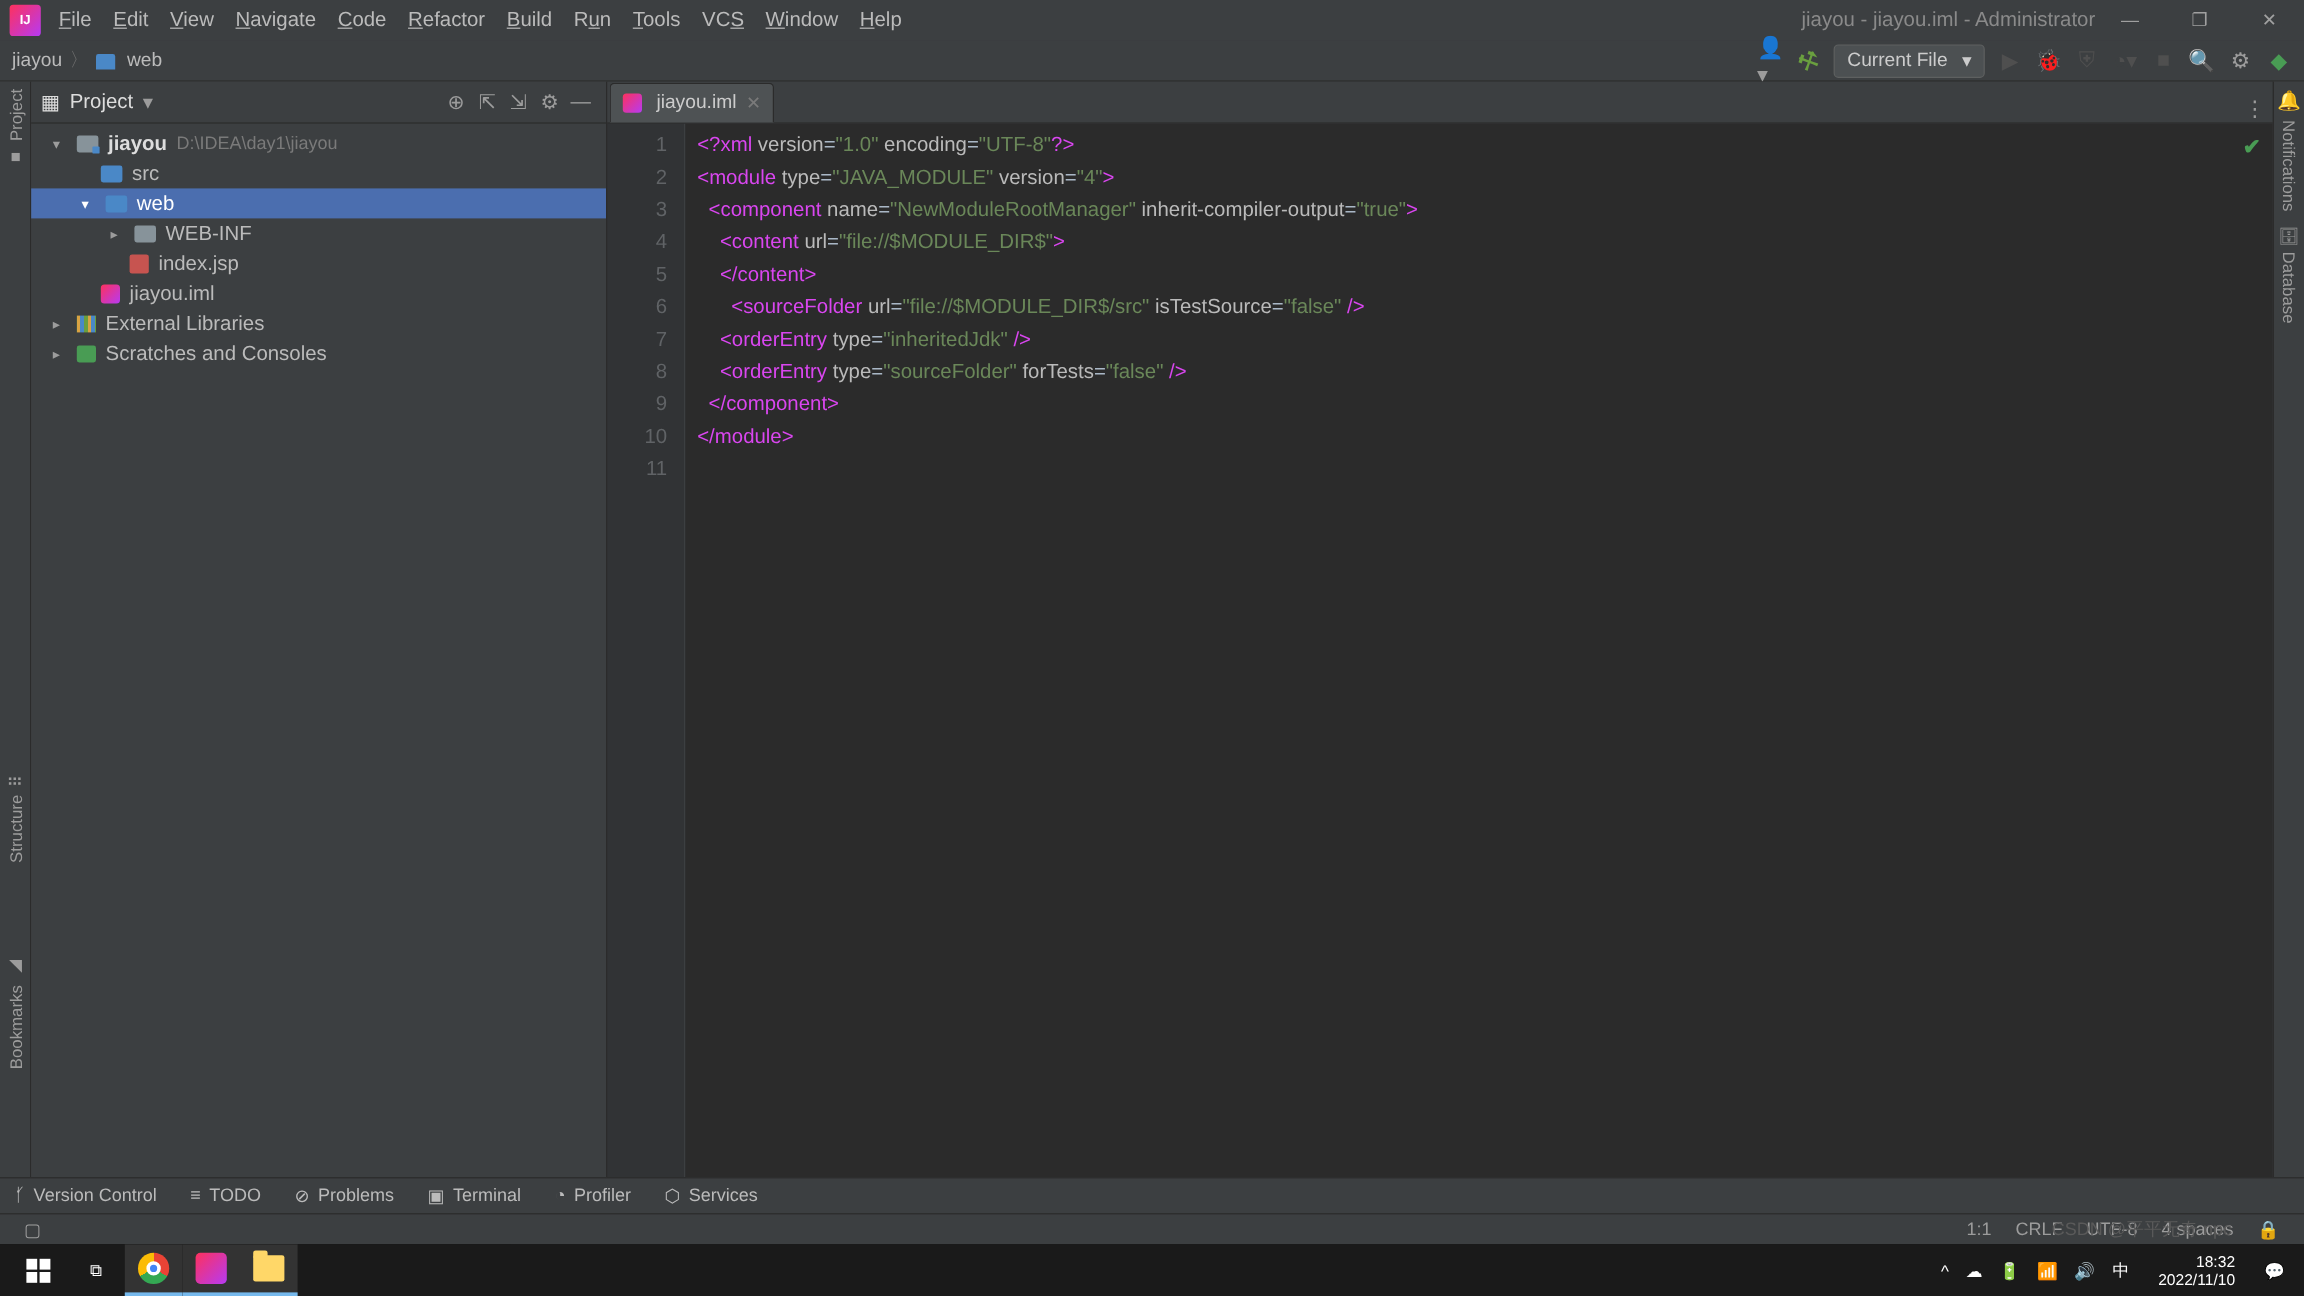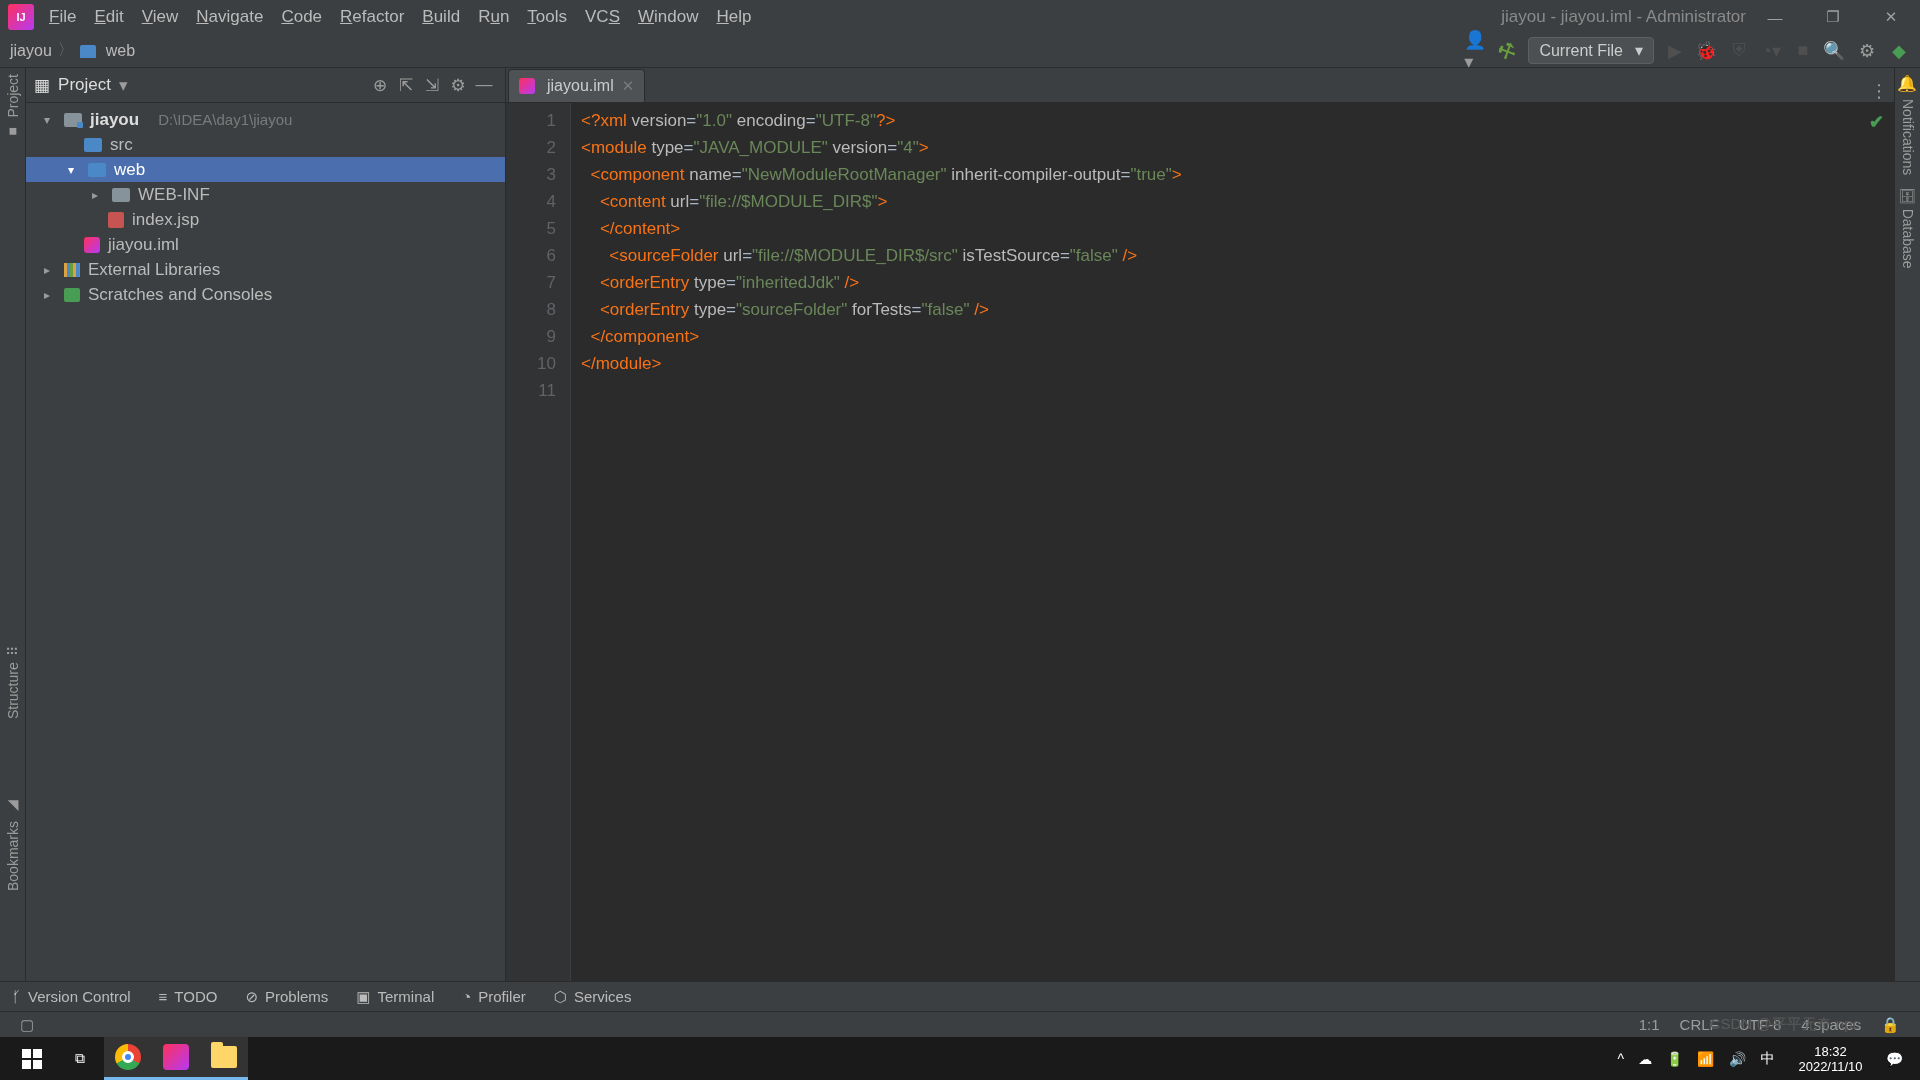--- a/index.html
+++ b/index.html
@@ -42,48 +42,48 @@
 .tw-arrow.right::before { content:"▸"; }
 .folder-dir { width:18px; height:14px; background:#87939a; border-radius:2px; display:inline-block; margin-right:4px;}
 .folder-web { width:18px; height:14px; background:#4a88c7; border-radius:2px; display:inline-block; margin-right:4px;}
 .folder-mod { width:18px; height:14px; background:#87939a; border-radius:2px; display:inline-block; margin-right:4px; position:relative;}
 .folder-mod::after { content:""; position:absolute; width:6px; height:6px; background:#4a88c7; bottom:-1px; right:-1px; border-radius:1px;}
 .file-iml { width:16px; height:16px; display:inline-block; margin-right:4px; position:relative;}
 .file-iml::before { content:""; position:absolute; inset:0; background:linear-gradient(135deg,#fe315d,#b63af3); border-radius:3px;}
 .file-jsp { width:16px; height:16px; background:#c75450; border-radius:2px; display:inline-block; margin-right:4px;}
 .lib-ico { width:16px; height:14px; display:inline-block; margin-right:4px; background:repeating-linear-gradient(90deg,#d9a343 0 3px,#4a88c7 3px 6px,#6a9f3f 6px 9px);}
 .scratch-ico { width:16px; height:14px; background:#499c54; border-radius:2px; display:inline-block; margin-right:4px; position:relative;}
-.dim { color:#7a7a7a; font-size:15px; margin-left:15px;}
+.dim { color:#7a7a7a; font-size:15px; margin-left:4px;}
 .editor { flex:1; display:flex; flex-direction:column; background:#2b2b2b; min-width:0; }
 .tabs { height:35px; background:#3c3f41; display:flex; align-items:flex-end; border-bottom:1px solid #2b2b2b; padding-left:2px;}
 .tab { height:33px; background:#4e5254; border:1px solid #2b2b2b; border-bottom:none; display:flex; align-items:center; padding:0 10px; gap:8px; font-size:16px; color:#ccc; border-radius:4px 4px 0 0;}
 .tab .close { color:#7a7a7a; font-size:15px;}
 .tabs .spacer{flex:1;}
 .tabs .more{width:30px;text-align:center;color:#9c9c9c;font-size:18px;}
 .code-area { flex:1; display:flex; font-family:"JetBrains Mono","Consolas",monospace; font-size:17px; line-height:27px; position:relative; overflow:hidden;}
 .gutter { width:65px; background:#313335; color:#606366; text-align:right; padding:4px 14px 0 0; border-right:1px solid #3c3f41;}
 .code { flex:1; padding:4px 0 0 10px; color:#a9b7c6; position:relative;}
 .code .line { white-space:pre; }
-.tag { color:#f97316; }
+.tag { color:#d946ef; }
 .attr { color:#bababa; }
 .str { color:#6a8759; }
 .op { color:#a9b7c6; }
 .analysis { position:absolute; top:6px; right:10px; color:#499c54; font-size:18px; font-weight:bold;}
 .bottombar { height:30px; background:#3c3f41; border-top:1px solid #2b2b2b; display:flex; align-items:center; padding:0 12px; font-size:15px; }
 .bottombar .item { display:flex; align-items:center; gap:7px; margin-right:28px; color:#bbb;}
 .bottombar .spacer { flex:1; }
 .statusbar { height:26px; background:#3c3f41; border-top:1px solid #2b2b2b; display:flex; align-items:center; padding:0 10px; font-size:15px; color:#9c9c9c;}
 .statusbar .spacer{flex:1;}
 .statusbar span{padding:0 10px;}
 .taskbar { position:fixed; bottom:0; left:0; right:0; height:43px; background:#1a1a1a; display:flex; align-items:center; padding:0 8px; color:#fff; font-size:14px;}
 .taskbar .tbtn { width:48px; height:43px; display:flex; align-items:center; justify-content:center; }
 .taskbar .tbtn.active { border-bottom:3px solid #76b9ed; background:#333;}
 .taskbar .spacer{flex:1;}
 .taskbar .tray{display:flex;align-items:center;gap:14px;padding-right:8px;}
-.taskbar .clock{text-align:center;font-size:13px;line-height:15px;padding:0 10px;}
+.taskbar .clock{text-align:right;font-size:13px;line-height:15px;padding:0 10px;}
 .win-logo{display:grid;grid-template-columns:9px 9px;grid-template-rows:9px 9px;gap:2px;}
 .win-logo div{background:#fff;}
 .chrome{width:26px;height:26px;border-radius:50%;background:conic-gradient(#ea4335 0 120deg,#34a853 120deg 240deg,#fbbc05 240deg 360deg);position:relative;}
 .chrome::after{content:"";position:absolute;inset:7px;border-radius:50%;background:#4285f4;border:3px solid #fff;}
 .idea-tb{width:26px;height:26px;background:linear-gradient(135deg,#fe315d,#b63af3);border-radius:4px;}
 .file-tb{width:26px;height:22px;background:#ffd768;border-radius:2px;position:relative;}
 .file-tb::before{content:"";position:absolute;top:-4px;left:0;width:12px;height:6px;background:#ffd768;border-radius:2px 2px 0 0;}
 .watermark{position:fixed;bottom:46px;right:60px;color:#5a5a5a;font-size:15px;pointer-events:none;}
 </style>
 </head>

